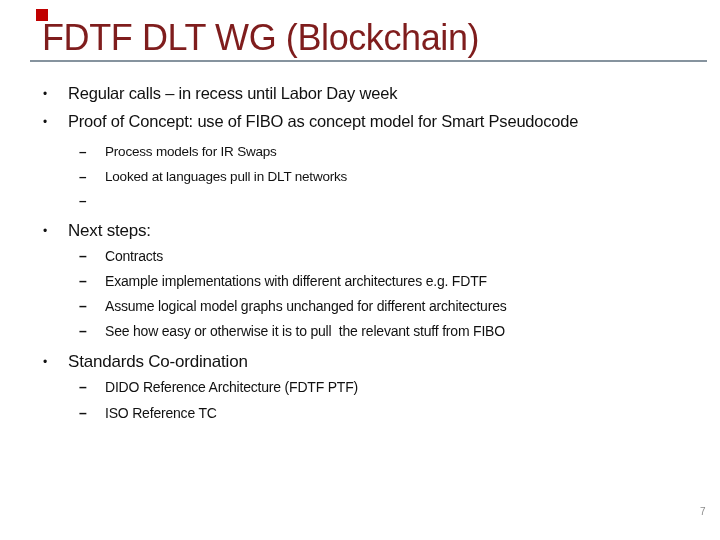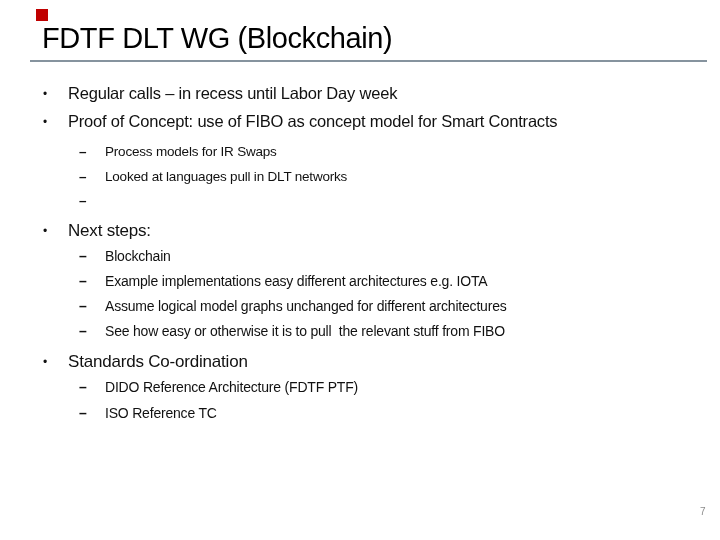--- a/index.html
+++ b/index.html
@@ -9,22 +9,22 @@
     font-family:"Liberation Sans", sans-serif;
     color:#111111;
   }
   .slide{position:absolute;inset:0;background:#ffffff;}
   .logo-square{
     position:absolute;left:36px;top:9px;width:12px;height:12px;
     background:#C00000;
   }
   .slide-title{
     position:absolute;left:42px;top:22px;
-    font-size:29px;line-height:32px;font-weight:400;
-    color:#000000;letter-spacing:-0.4px;white-space:pre;
+    font-size:36px;line-height:32px;font-weight:400;
+    color:#7f1d1d;letter-spacing:-0.4px;white-space:pre;
   }
   .title-rule{
     position:absolute;left:30px;top:60px;width:677px;height:2px;
     background:#86939E;
   }
   .row{position:absolute;display:flex;align-items:flex-start;white-space:pre;}
   .row .txt{letter-spacing:-0.2px;white-space:pre;text-align:center;}
   .l1{left:43px;}
   .l1 .marker{width:25px;flex:0 0 25px;font-size:72%;transform:translateY(1px);}
   .l2{left:79px;}
@@ -55,21 +55,21 @@
 
   <div class="title-rule"></div>
 
   <div class="row r0 l1 sz-a">
     <span class="marker">•</span>
     <span class="txt">Regular calls – in recess until Labor Day week</span>
   </div>
 
   <div class="row r1 l1 sz-a">
     <span class="marker">•</span>
-    <span class="txt">Proof of Concept: use of FIBO as concept model for Smart Contracts</span>
+    <span class="txt">Proof of Concept: use of FIBO as concept model for Smart Pseudocode</span>
   </div>
 
   <div class="row r2 l2 sz-c">
     <span class="marker">–</span>
     <span class="txt">Process models for IR Swaps</span>
   </div>
 
   <div class="row r3 l2 sz-c">
     <span class="marker">–</span>
     <span class="txt">Looked at languages pull in DLT networks</span>
@@ -79,26 +79,26 @@
     <span class="marker">–</span>
   </div>
 
   <div class="row r5 l1 sz-b">
     <span class="marker">•</span>
     <span class="txt">Next steps:</span>
   </div>
 
   <div class="row r6 l2 sz-d">
     <span class="marker">–</span>
-    <span class="txt">Blockchain</span>
+    <span class="txt">Contracts</span>
   </div>
 
   <div class="row r7 l2 sz-d">
     <span class="marker">–</span>
-    <span class="txt">Example implementations easy different architectures e.g. IOTA</span>
+    <span class="txt">Example implementations with different architectures e.g. FDTF</span>
   </div>
 
   <div class="row r8 l2 sz-d">
     <span class="marker">–</span>
     <span class="txt">Assume logical model graphs unchanged for different architectures</span>
   </div>
 
   <div class="row r9 l2 sz-d">
     <span class="marker">–</span>
     <span class="txt">See how easy or otherwise it is to pull  the relevant stuff from FIBO</span>

